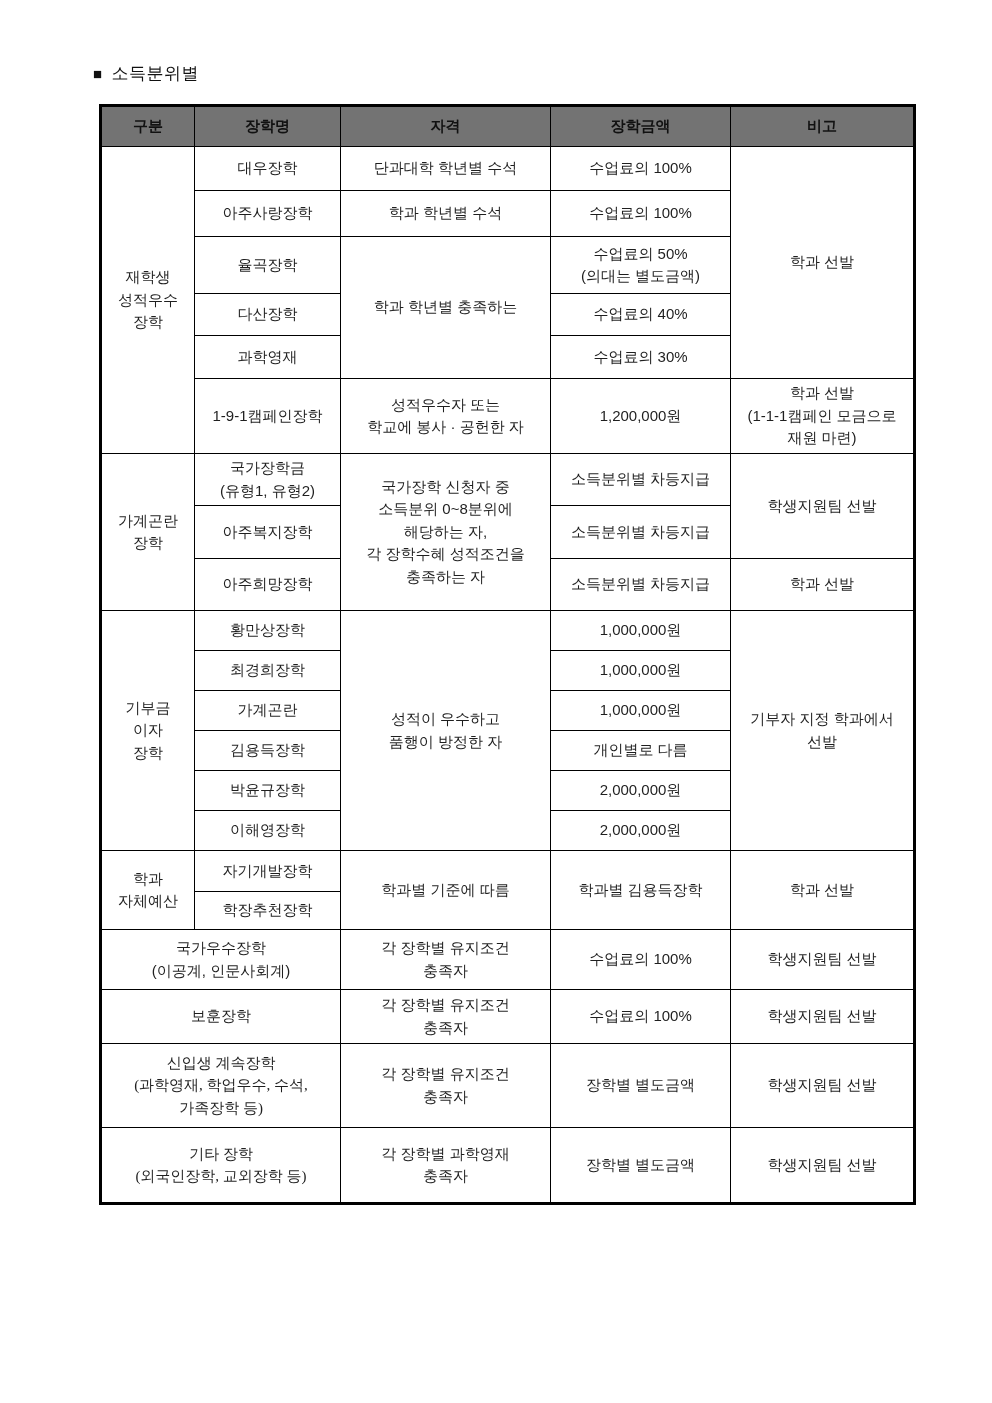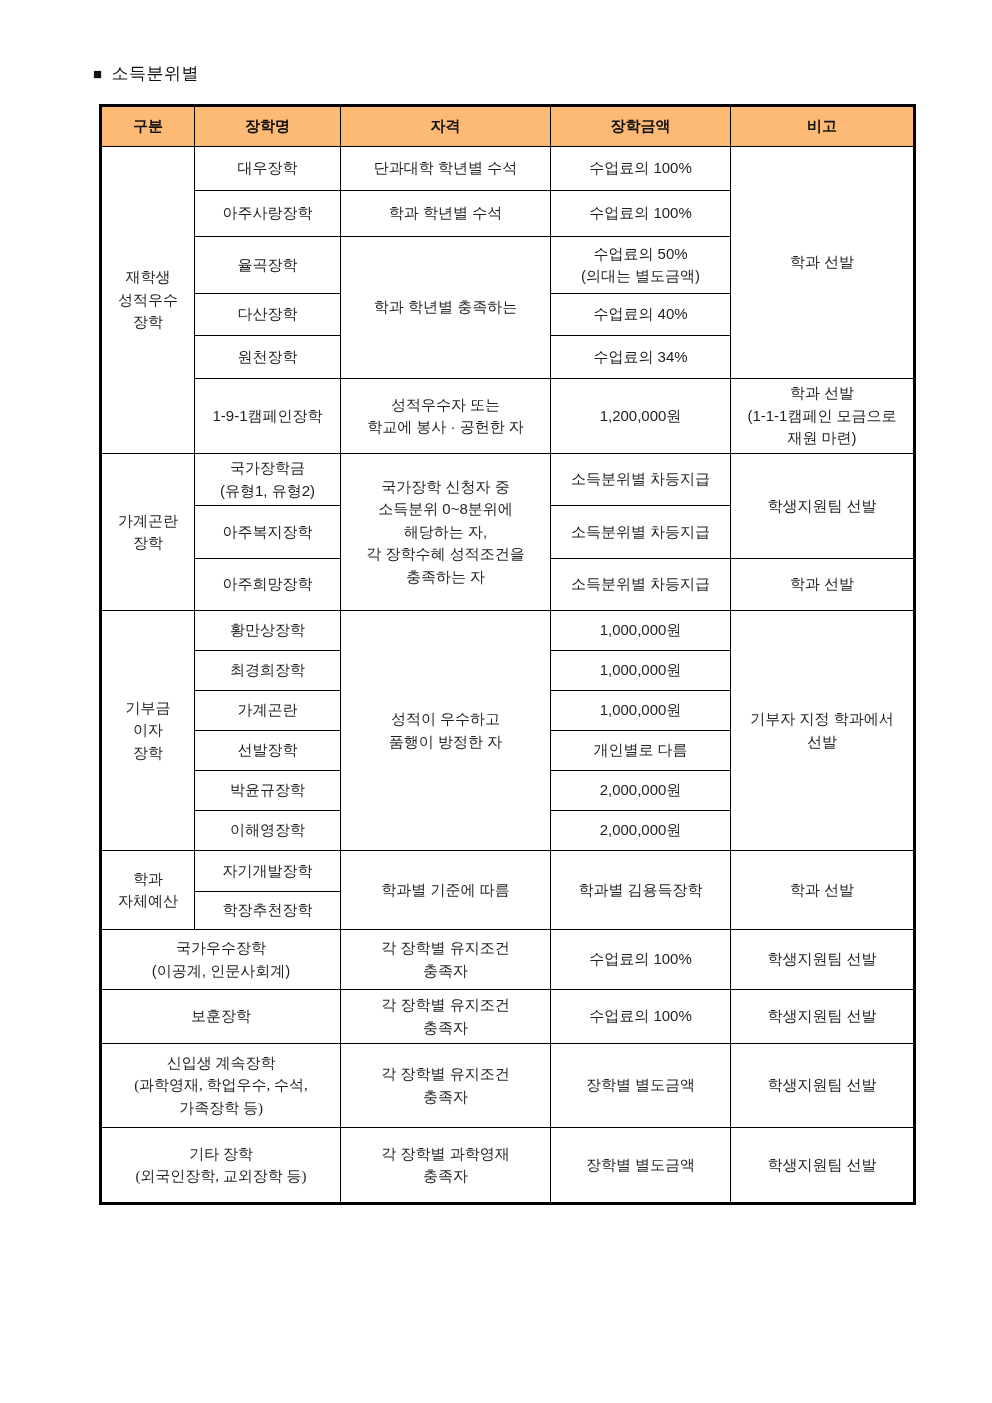--- a/index.html
+++ b/index.html
@@ -50,21 +50,21 @@
     font-size: 15px;
     text-align: center;
     vertical-align: middle;
     white-space: pre-line;
     padding: 3px 5px;
     line-height: 1.5;
     overflow: hidden;
     color: #1f1f1f;
   }
   table.sch th {
-    background: #fdba74;
+    background: #737373;
     font-weight: bold;
     color: #111;
   }
   td.note {
     text-align: left;
     padding-left: 9px;
   }
   td.left {
     text-align: left;
     padding-left: 9px;
@@ -118,22 +118,22 @@
         <td>율곡장학</td>
         <td rowspan="3">학과 학년별 충족하는</td>
         <td>수업료의 50%
 (의대는 별도금액)</td>
       </tr>
       <tr style="height:42px">
         <td>다산장학</td>
         <td>수업료의 40%</td>
       </tr>
       <tr style="height:43px">
-        <td>원천장학</td>
-        <td>수업료의 34%</td>
+        <td>과학영재</td>
+        <td>수업료의 30%</td>
       </tr>
       <tr style="height:75px">
         <td>1-9-1캠페인장학</td>
         <td>성적우수자 또는
 학교에 봉사 · 공헌한 자</td>
         <td>1,200,000원</td>
         <td class="note">학과 선발
 (1-1-1캠페인 모금으로
 재원 마련)</td>
       </tr>
@@ -174,21 +174,21 @@
       </tr>
       <tr style="height:40px">
         <td>최경희장학</td>
         <td>1,000,000원</td>
       </tr>
       <tr style="height:40px">
         <td>가계곤란</td>
         <td>1,000,000원</td>
       </tr>
       <tr style="height:40px">
-        <td>선발장학</td>
+        <td>김용득장학</td>
         <td>개인별로 다름</td>
       </tr>
       <tr style="height:40px">
         <td>박윤규장학</td>
         <td>2,000,000원</td>
       </tr>
       <tr style="height:40px">
         <td>이해영장학</td>
         <td>2,000,000원</td>
       </tr>

